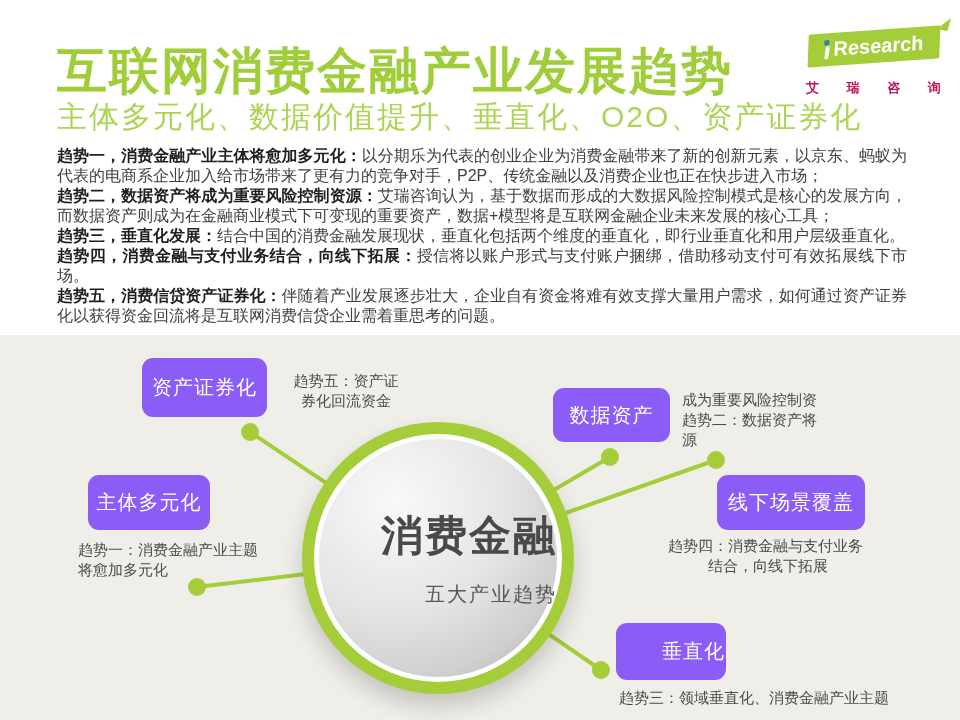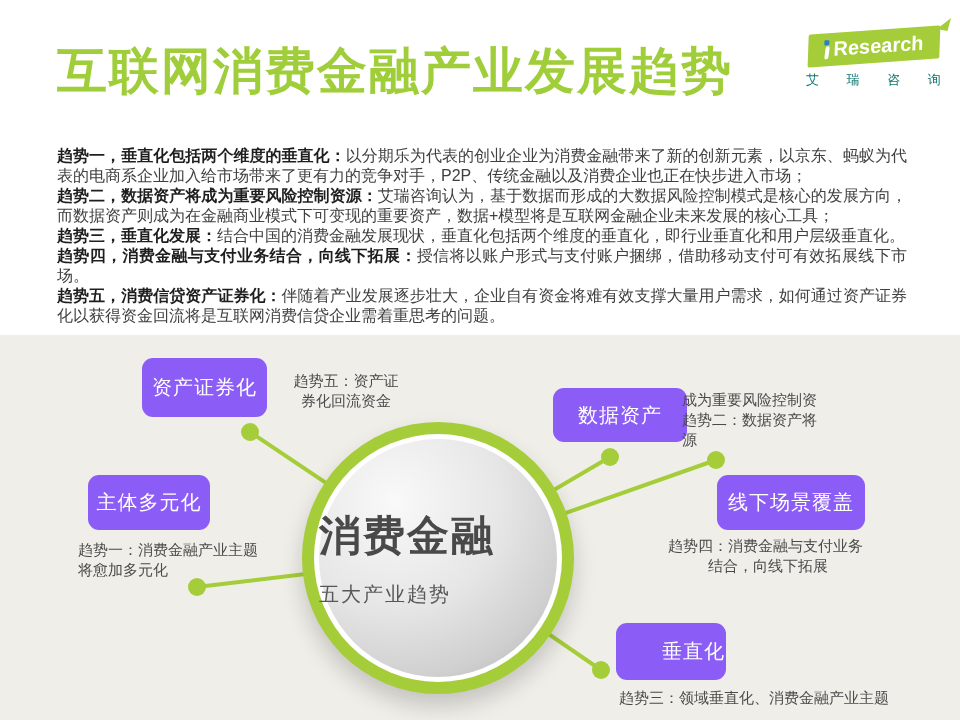--- a/index.html
+++ b/index.html
@@ -28,84 +28,85 @@
   .logo-plate::after {
     content: ""; position: absolute; right: -9px; top: -8px;
     width: 0; height: 0;
     border-left: 11px solid transparent; border-bottom: 13px solid #a5cd39;
     transform: rotate(14deg);
   }
   .logo-i { position: relative; width: 5px; height: 20px; }
   .logo-i-stem { position: absolute; left: 1px; bottom: 1px; width: 4px; height: 13px; background: #ffffff; border-radius: 2px; transform: skewX(-6deg); }
   .logo-i-dot { position: absolute; left: 0px; top: 0px; width: 5px; height: 5px; background: #2d7fc1; border-radius: 1px; }
   .logo-name { color: #ffffff; font-size: 20px; font-weight: bold; }
-  .logo-caption { margin-top: 8px; margin-left: 6px; font-size: 13px; color: #0f766e; letter-spacing: 12px; white-space: nowrap; }
+  .logo-caption { margin-top: 16px; margin-left: 6px; font-size: 13px; color: #be185d; letter-spacing: 12px; white-space: nowrap; font-weight: bold; }
 
   
   .trends { position: absolute; left: 57px; top: 146px; width: 850px; font-size: 16px; line-height: 20px; color: #404040; text-align: justify; }
   .trend { margin: 0; }
   .trend b { color: #1e1e1e; }
 
   
   .diagram { position: absolute; left: 0; top: 335px; width: 960px; height: 385px; background: #efeee9; }
   .links { position: absolute; left: 0; top: 0; width: 960px; height: 385px; }
 
   .circle-outer {
     position: absolute; left: 302px; top: 87px; width: 272px; height: 272px;
     background: #a5cd39; border-radius: 50%; padding: 12px;
     box-shadow: 0 12px 22px rgba(0,0,0,0.18);
   }
   .circle-white { width: 100%; height: 100%; background: #ffffff; border-radius: 50%; padding: 5px; }
   .circle-inner {
     width: 100%; height: 100%; border-radius: 50%;
     background: radial-gradient(circle at 32% 26%, #f9f9f9 0%, #e6e6e6 45%, #cfcfcf 75%, #adadad 100%);
-    display: flex; flex-direction: column; align-items: flex-start; justify-content: center; gap: 17px;
+    display: flex; flex-direction: column; align-items: flex-end; justify-content: center; gap: 17px;
   }
   .circle-title { font-size: 42px; font-weight: bold; color: #494949; letter-spacing: 2px; }
   .circle-sub { font-size: 20px; color: #585858; letter-spacing: 2px; }
 
   .node-box {
     position: absolute; background: #8b5cf6; border-radius: 11px;
     color: #ffffff; font-size: 20px; letter-spacing: 1px;
     display: flex; align-items: center; justify-content: center;
   }
   .box-securitization { left: 142px; top: 23px;  width: 125px; height: 59px; }
   .box-diversify      { left: 88px;  top: 140px; width: 122px; height: 55px; }
-  .box-data           { left: 553px; top: 53px;  width: 134px; height: 54px; }
+  .box-data           { left: 553px; top: 53px;  width: 117px; height: 54px; }
   .box-offline        { left: 717px; top: 140px; width: 148px; height: 55px; }
   .box-vertical       { left: 616px; top: 288px; width: 110px; height: 57px; padding-left: 45px; }
 
   .note { position: absolute; font-size: 15px; line-height: 20px; color: #4a4a4a; }
   .note-five  { left: 280px; top: 36px;  width: 132px; text-align: center; }
   .note-one   { left: 78px;  top: 205px; width: 240px; }
   .note-two   { left: 682px; top: 55px;  width: 152px; }
   .note-four  { left: 668px; top: 201px; width: 200px; }
   .note-four .line-center { text-align: center; }
   .note-three { left: 619px; top: 353px; width: 300px; white-space: nowrap; }
 </style>
 </head>
 <body>
 
 <div class="page">
 
   <h1 class="title">互联网消费金融产业发展趋势</h1>
+  <h2 class="subtitle">主体多元化、数据价值提升、垂直化、O2O、资产证券化</h2>
 
   <div class="logo">
     <div class="logo-plate">
       <span class="logo-i">
         <span class="logo-i-dot"></span>
         <span class="logo-i-stem"></span>
       </span>
       <span class="logo-name">Research</span>
     </div>
     <div class="logo-caption">艾 瑞 咨 询</div>
   </div>
 
   <div class="trends">
-    <p class="trend"><b>趋势一，垂直化包括两个维度的垂直化：</b><span>以分期乐为代表的创业企业为消费金融带来了新的创新元素，以京东、蚂蚁为代表的电商系企业加入给市场带来了更有力的竞争对手，P2P、传统金融以及消费企业也正在快步进入市场；</span></p>
+    <p class="trend"><b>趋势一，消费金融产业主体将愈加多元化：</b><span>以分期乐为代表的创业企业为消费金融带来了新的创新元素，以京东、蚂蚁为代表的电商系企业加入给市场带来了更有力的竞争对手，P2P、传统金融以及消费企业也正在快步进入市场；</span></p>
     <p class="trend"><b>趋势二，数据资产将成为重要风险控制资源：</b><span>艾瑞咨询认为，基于数据而形成的大数据风险控制模式是核心的发展方向，而数据资产则成为在金融商业模式下可变现的重要资产，数据+模型将是互联网金融企业未来发展的核心工具；</span></p>
     <p class="trend"><b>趋势三，垂直化发展：</b><span>结合中国的消费金融发展现状，垂直化包括两个维度的垂直化，即行业垂直化和用户层级垂直化。</span></p>
     <p class="trend"><b>趋势四，消费金融与支付业务结合，向线下拓展：</b><span>授信将以账户形式与支付账户捆绑，借助移动支付可有效拓展线下市场。</span></p>
     <p class="trend"><b>趋势五，消费信贷资产证券化：</b><span>伴随着产业发展逐步壮大，企业自有资金将难有效支撑大量用户需求，如何通过资产证券化以获得资金回流将是互联网消费信贷企业需着重思考的问题。</span></p>
   </div>
 
   <div class="diagram">
 
     <svg class="links" viewBox="0 0 960 385" xmlns="http://www.w3.org/2000/svg">
       <g stroke="#a5cd39" stroke-width="4">

